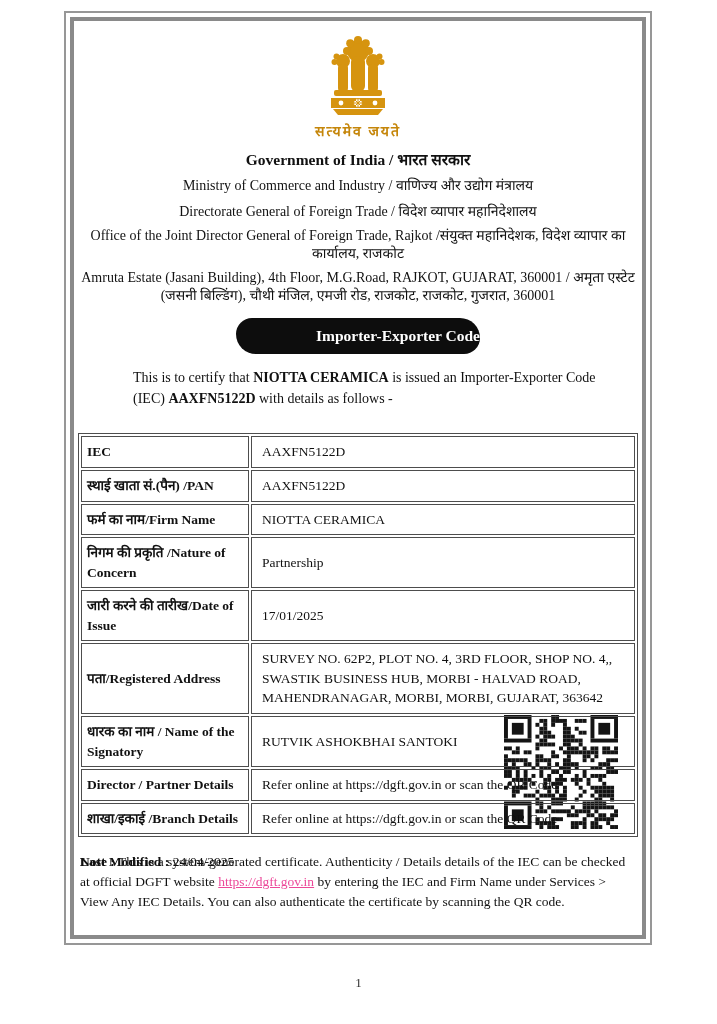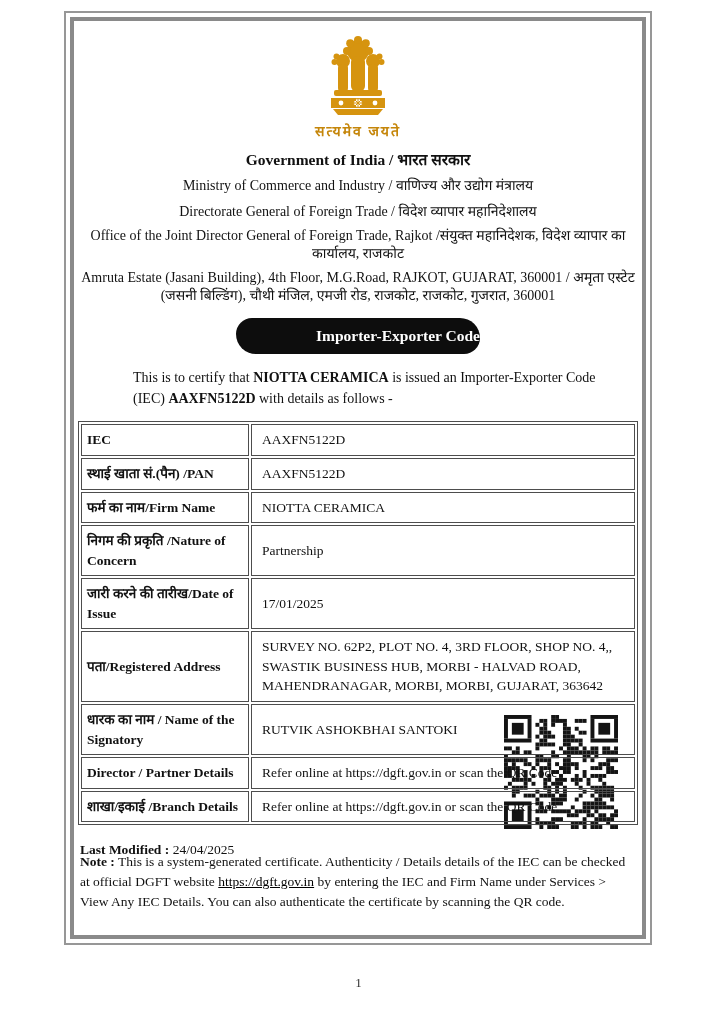--- a/index.html
+++ b/index.html
@@ -51,21 +51,21 @@
     font-size: 15.5px;
     display: flex; align-items: center; justify-content: flex-end;
   }
   .certify {
     margin: 13px 0 0 55px;
     width: 472px;
     font-size: 14px;
     line-height: 1.5;
   }
   table.details {
-    margin-top: 12px;
+    margin-top: 24px;
     width: 100%;
     border-collapse: separate;
     border-spacing: 2px;
     border: 1px solid #4d4d4d;
     position: relative;
     z-index: 1;
     background: transparent;
   }
   table.details td {
     border: 1px solid #4d4d4d;
@@ -84,21 +84,21 @@
     width: 116px; height: 114px;
     z-index: 0;
   }
   .note {
     position: absolute;
     left: 6px; right: 6px; bottom: 9px;
     font-size: 13.5px;
     line-height: 1.5;
   }
   .note .lbl { font-weight: bold; }
-  .note a { color: #000000; text-decoration: underline; }
+  .note a { color: #ec4899; text-decoration: underline; }
   .page-num {
     position: absolute;
     top: 975px; left: 0; width: 717px;
     text-align: center;
     font-size: 13px;
     color: #333;
   }
 </style>
 </head>
 <body>

